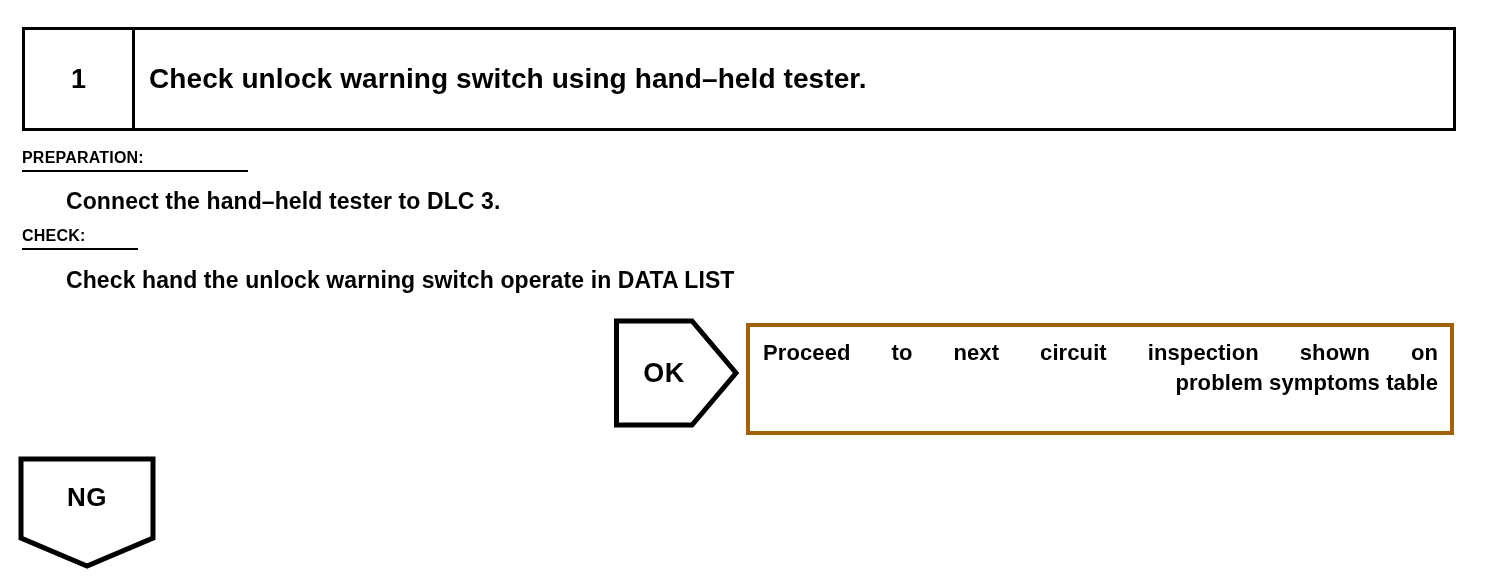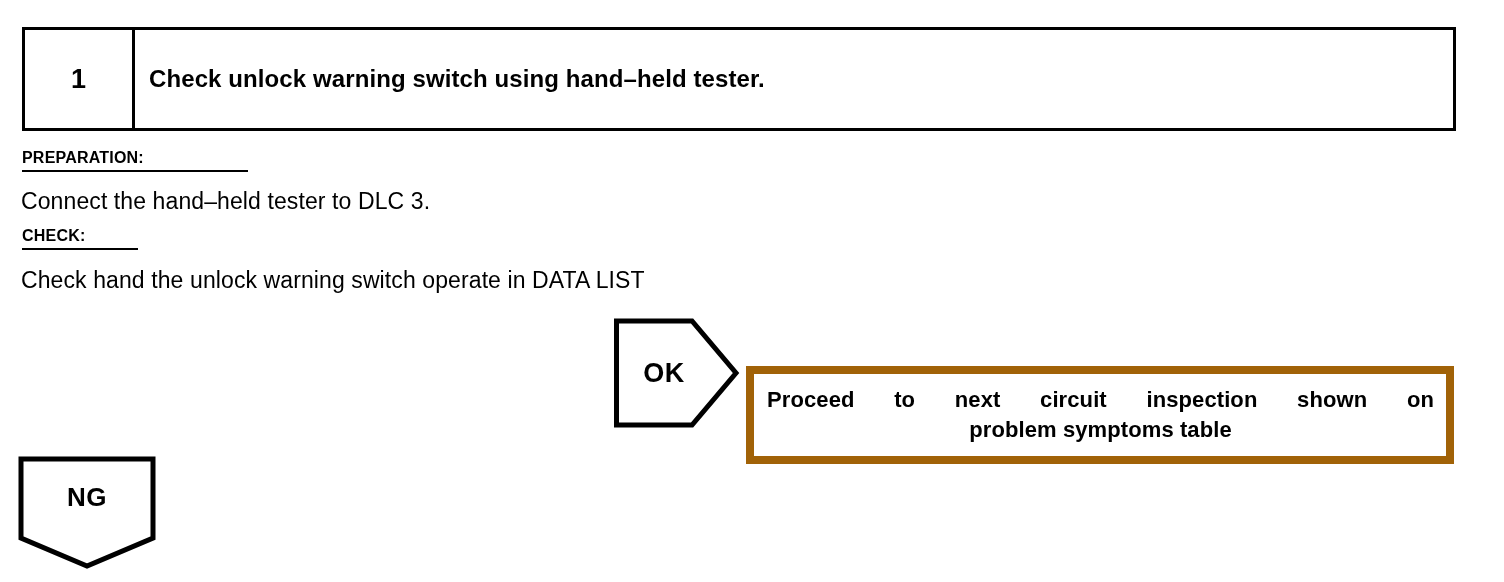--- a/index.html
+++ b/index.html
@@ -46,21 +46,21 @@
     line-height: 1;
   }
   .step-title-cell {
     flex: 1;
     display: flex;
     align-items: center;
     padding-left: 14px;
     box-sizing: border-box;
   }
   .step-title {
-    font-size: 24px;
+    font-size: 28px;
     font-weight: bold;
     line-height: 1.05;
     letter-spacing: 0.1px;
     white-space: nowrap;
   }
 
   
   .section-heading {
     position: absolute;
     font-size: 16px;
@@ -76,24 +76,25 @@
     bottom: -6px;
     height: 2px;
     background: #000;
   }
   .section-heading.prep::after { width: 226px; }
   .section-heading.check::after { width: 116px; }
 
   .section-body {
     position: absolute;
     font-size: 23px;
-    font-weight: normal;
+    font-weight: bold;
     letter-spacing: 0.1px;
     line-height: 1;
     white-space: nowrap;
+    margin-left: 45px;
   }
 
   #prep-heading { left: 22px; top: 150px; }
   #prep-body    { left: 21px; top: 190px; }
   #check-heading{ left: 22px; top: 228px; text-align: center; }
   #check-body   { left: 21px; top: 269px; }
 
   
   .pennant-ok {
     position: absolute;
@@ -116,43 +117,42 @@
     font-weight: bold;
     letter-spacing: 0.5px;
   }
 
   
   .result-box {
     position: absolute;
     left: 746px;
     top: 323px;
     width: 708px;
-    height: 98px;
-    border: 8px solid #a16207;
+    height: 112px;
+    border: 4px solid #a16207;
     box-sizing: border-box;
     background: #fff;
     padding: 11px 12px 0 13px;
-    margin-top: 43px;
   }
   .result-text {
     font-size: 22px;
     font-weight: bold;
     line-height: 1.38;
     text-align: justify;
     text-justify: inter-word;
     letter-spacing: 0.1px;
   }
   .result-text .ln1 {
     display: block;
     text-align: justify;
     text-align-last: justify;
   }
   .result-text .ln2 {
     display: block;
-    text-align: center;
+    text-align: right;
   }
 
   
   .pennant-ng {
     position: absolute;
     left: 18px;
     top: 456px;
     width: 138px;
     height: 114px;
   }

